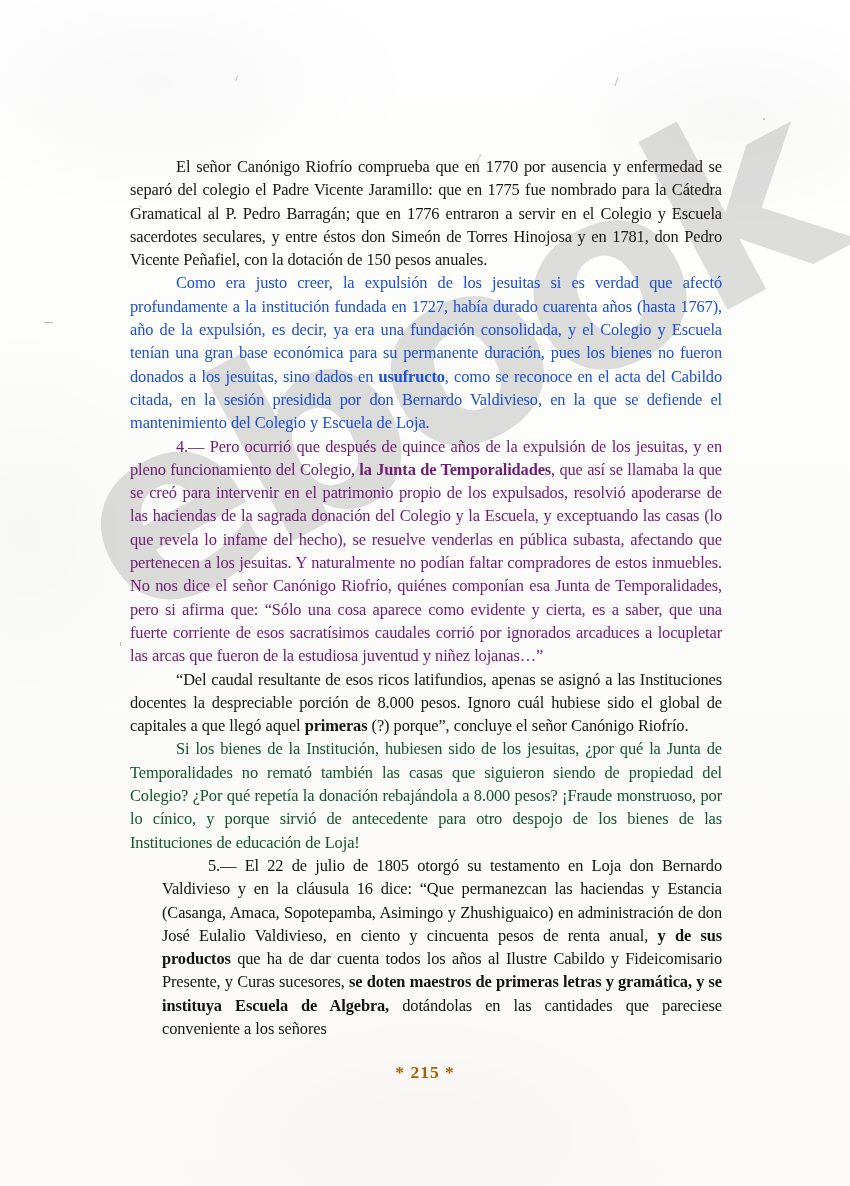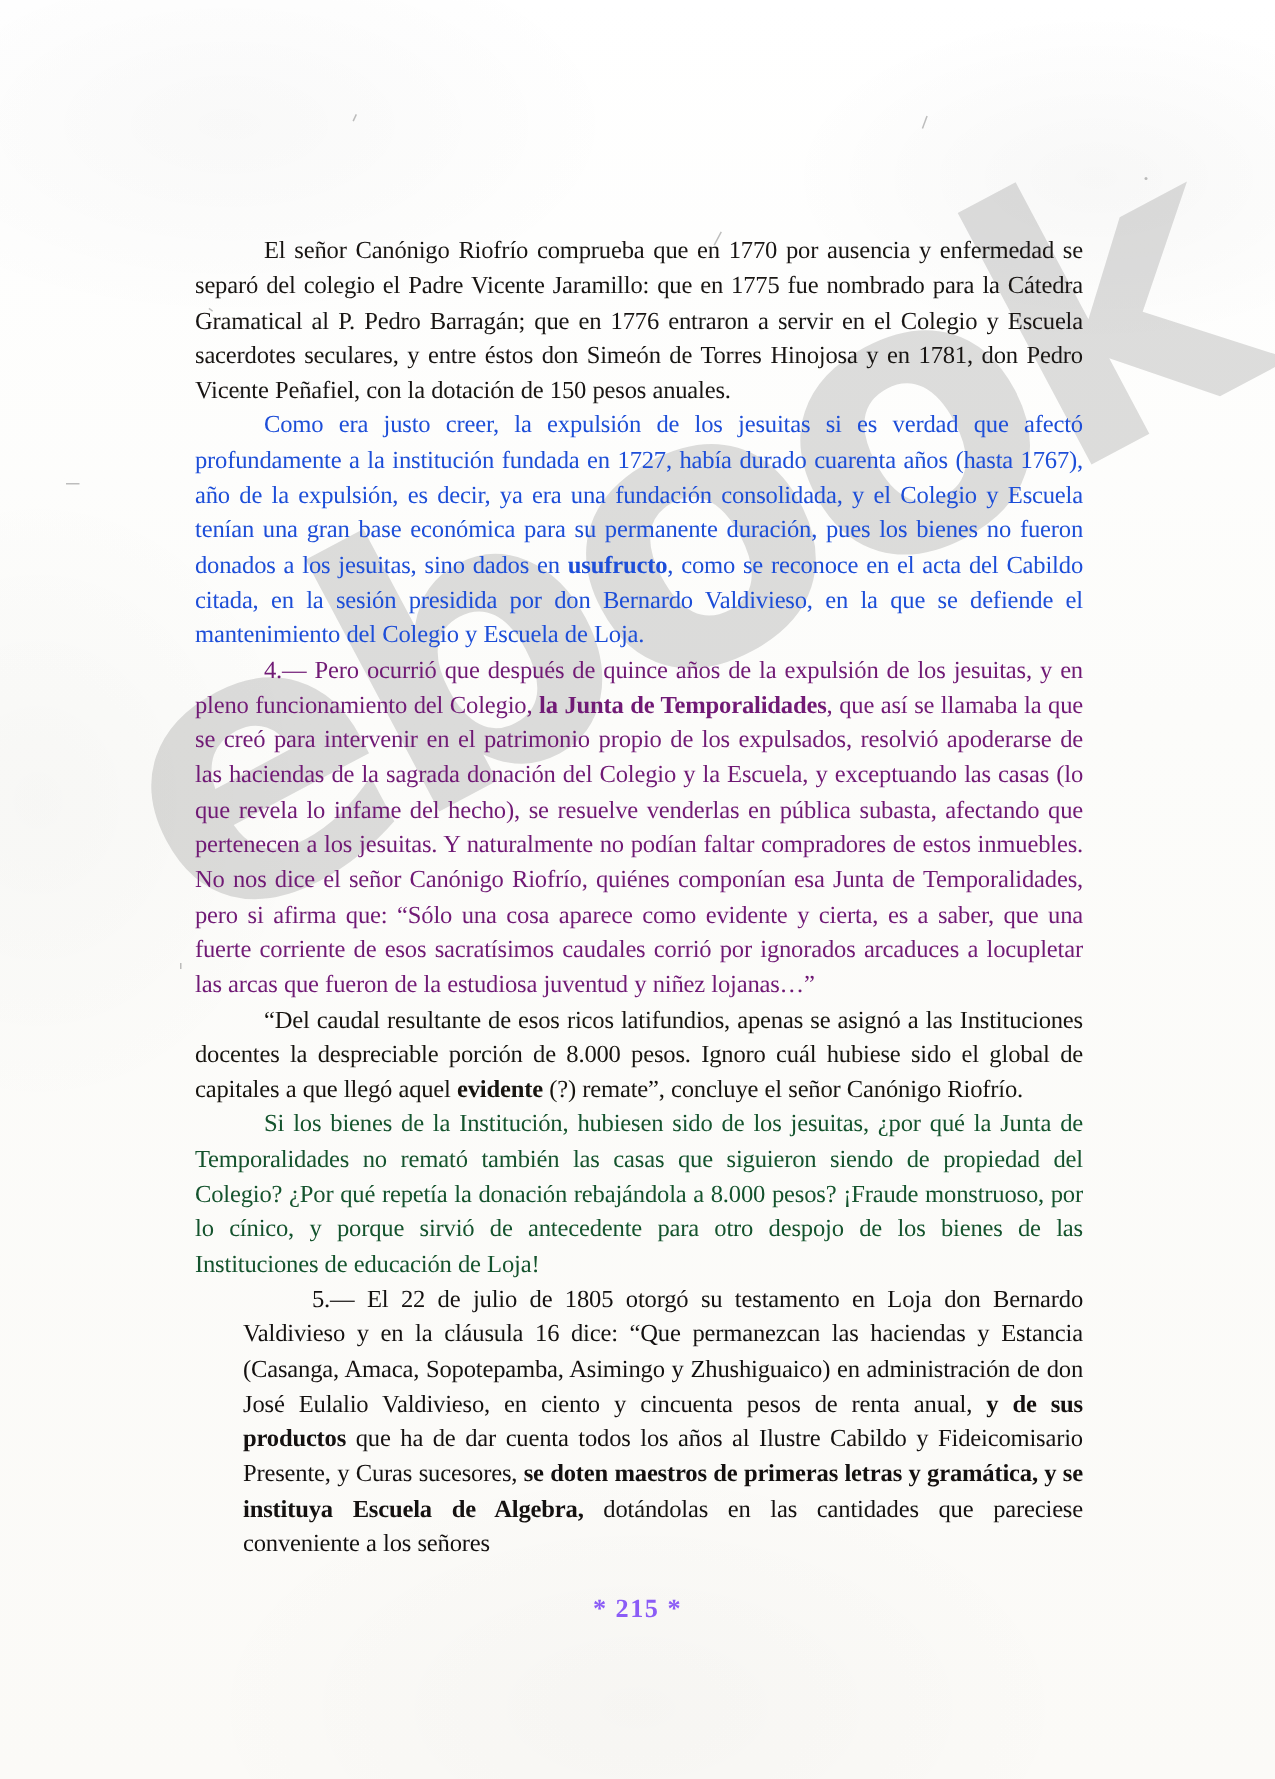--- a/index.html
+++ b/index.html
@@ -86,21 +86,21 @@
 
   #pagenum {
     position: absolute;
     left: 0;
     top: 1062px;
     width: 850px;
     text-align: center;
     font-size: 17.5px;
     font-weight: 700;
     letter-spacing: 1px;
-    color: #8b5cf6;
+    color: #a16207;
     z-index: 3;
   }
 
   
   .speck {
     position: absolute;
     background: rgba(60,60,60,0.33);
     z-index: 2;
     pointer-events: none;
   }
@@ -122,20 +122,20 @@
   <div class="speck" style="left:616px;top:77px;width:1px;height:9px;transform:rotate(20deg);"></div>
   <div class="speck" style="left:156px;top:262px;width:7px;height:1px;transform:rotate(-55deg);"></div>
   <div class="speck" style="left:120px;top:642px;width:1px;height:4px;"></div>
   <div class="speck" style="left:763px;top:118px;width:2px;height:2px;border-radius:50%;"></div>
   <div class="speck" style="left:478px;top:154px;width:1px;height:10px;transform:rotate(28deg);"></div>
 
   <div id="textblock">
       <p class="para p1 ind"><span>El señor Canónigo Riofrío comprueba que en 1770 por ausencia y enfermedad se separó del colegio el Padre Vicente Jaramillo:  que en 1775 fue nombrado para la Cátedra Gramatical al P. Pedro Barragán;  que en 1776 entraron a servir en el Colegio y Escuela sacerdotes seculares, y entre éstos don Simeón de Torres Hinojosa y en 1781, don Pedro Vicente Peñafiel, con la dotación de 150 pesos anuales.</span></p>
       <p class="para p2 ind"><span>Como era justo creer, la expulsión de los jesuitas si es verdad que afectó profundamente a la institución fundada en 1727, había durado cuarenta años (hasta 1767), año de la expulsión, es decir, ya era una fundación consolidada, y el Colegio y Escuela tenían una gran base económica para su permanente duración, pues los bienes no fueron donados a los jesuitas, sino dados en </span><b>usufructo</b><span>, como se reconoce en el acta del Cabildo citada, en la sesión presidida por don Bernardo Valdivieso, en la que se defiende el mantenimiento del Colegio y Escuela de Loja.</span></p>
       <p class="para p3 ind"><span>4.— Pero ocurrió que después de quince años de la expulsión de los jesuitas, y en pleno funcionamiento del Colegio, </span><b>la Junta de Temporalidades</b><span>, que así se llamaba la que se creó para intervenir en el patrimonio propio de los expulsados, resolvió apoderarse de las haciendas de la sagrada donación del Colegio y la Escuela, y exceptuando las casas (lo que revela lo infame del hecho), se resuelve venderlas en pública subasta, afectando que pertenecen a los jesuitas.  Y naturalmente no podían faltar compradores de estos inmuebles.  No nos dice el señor Canónigo Riofrío, quiénes componían esa Junta de Temporalidades, pero si afirma que:  “Sólo una cosa aparece como evidente y cierta, es a saber, que una fuerte corriente de esos sacratísimos caudales corrió por ignorados arcaduces a locupletar las arcas que fueron de la estudiosa juventud y niñez lojanas…”</span></p>
-      <p class="para p4 ind"><span>“Del caudal resultante de esos ricos latifundios, apenas se asignó a las Instituciones docentes la despreciable porción de 8.000 pesos.  Ignoro cuál hubiese sido el global de capitales a que llegó aquel </span><b>evidente</b><span> (?) remate”, concluye el señor Canónigo Riofrío.</span></p>
+      <p class="para p4 ind"><span>“Del caudal resultante de esos ricos latifundios, apenas se asignó a las Instituciones docentes la despreciable porción de 8.000 pesos.  Ignoro cuál hubiese sido el global de capitales a que llegó aquel </span><b>primeras</b><span> (?) porque”, concluye el señor Canónigo Riofrío.</span></p>
       <p class="para p5 ind"><span>Si los bienes de la Institución, hubiesen sido de los jesuitas, ¿por qué la Junta de Temporalidades no remató también las casas que siguieron siendo de propiedad del Colegio?  ¿Por qué repetía la donación rebajándola a 8.000 pesos?  ¡Fraude monstruoso, por lo cínico, y porque  sirvió de antecedente para otro despojo de los bienes de las Instituciones de educación de Loja!</span></p>
       <p class="para p6 ind"><span>5.— El 22 de julio de 1805 otorgó su testamento en Loja don Bernardo Valdivieso y en la cláusula 16 dice:  “Que permanezcan las haciendas y Estancia (Casanga, Amaca, Sopotepamba, Asimingo y Zhushiguaico) en administración de don José Eulalio Valdivieso, en ciento y cincuenta pesos de renta anual, </span><b>y de sus productos</b><span> que ha de dar cuenta todos los años al Ilustre Cabildo y Fideicomisario Presente, y Curas sucesores, </span><b>se doten maestros de primeras letras y gramática, y se instituya Escuela de Algebra,</b><span> dotándolas en las cantidades que pareciese conveniente a los señores</span></p>
     </div>
 
   <div id="pagenum">* 215 *</div>
 
 </div>
 
 </body></html>

